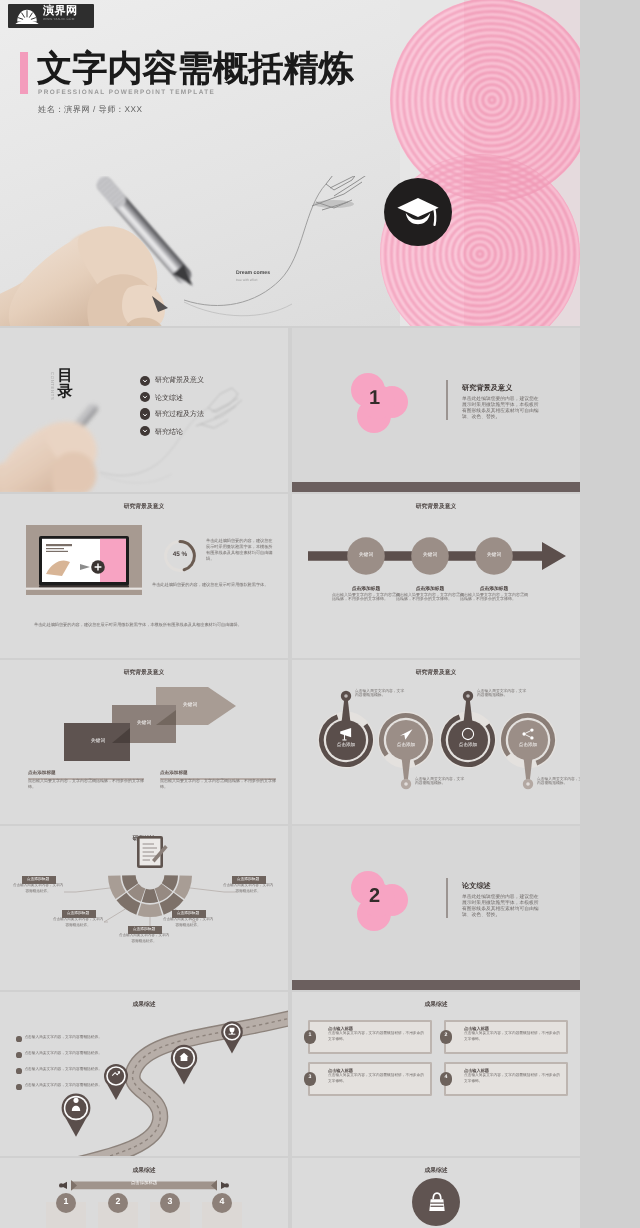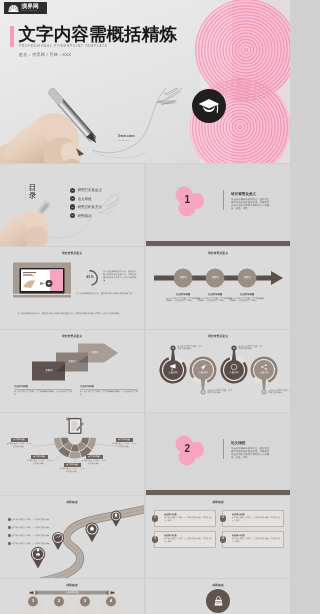--- a/index.html
+++ b/index.html
@@ -35,21 +35,21 @@
   .capBtn{position:absolute;left:192px;top:89px;width:34px;height:34px;border-radius:50%;
           background:#201e1e;display:flex;align-items:center;justify-content:center;z-index:5;}
 
   
   .g{position:absolute;width:144px;height:82.5px;background:#dbdbdb;overflow:hidden;}
   .g.c0{left:0;}
   .g.c1{left:146px;}
 
   
   .tocHead{position:absolute;left:28px;top:20px;width:9px;text-align:center;color:#1d1d1d;
-           font-size:7.6px;font-weight:400;line-height:8.6px;}
+           font-size:7.6px;font-weight:700;line-height:8.6px;}
   .tocEn{position:absolute;left:24.5px;top:22px;color:#a5a5a5;font-size:2.1px;letter-spacing:.35px;
          writing-mode:vertical-rl;white-space:nowrap;}
   .tocList{position:absolute;left:69.5px;top:24px;}
   .tocRow{display:flex;align-items:center;height:5.2px;margin-bottom:3.3px;}
   .tocDot{width:5.2px;height:5.2px;border-radius:50%;background:#403836;flex:none;position:relative;
           display:flex;align-items:center;justify-content:center;}
   .tocTxt{margin-left:2.8px;color:#3d3735;font-size:3.5px;white-space:nowrap;}
 
   
   .secBlob{position:absolute;}

